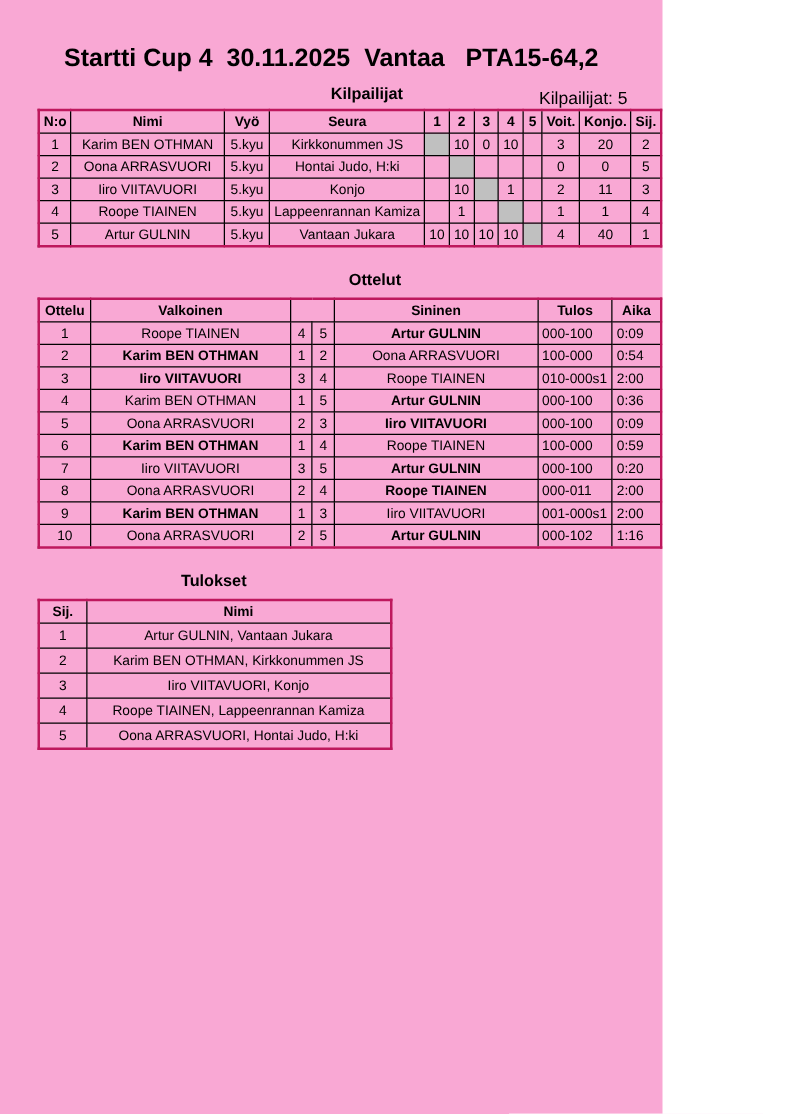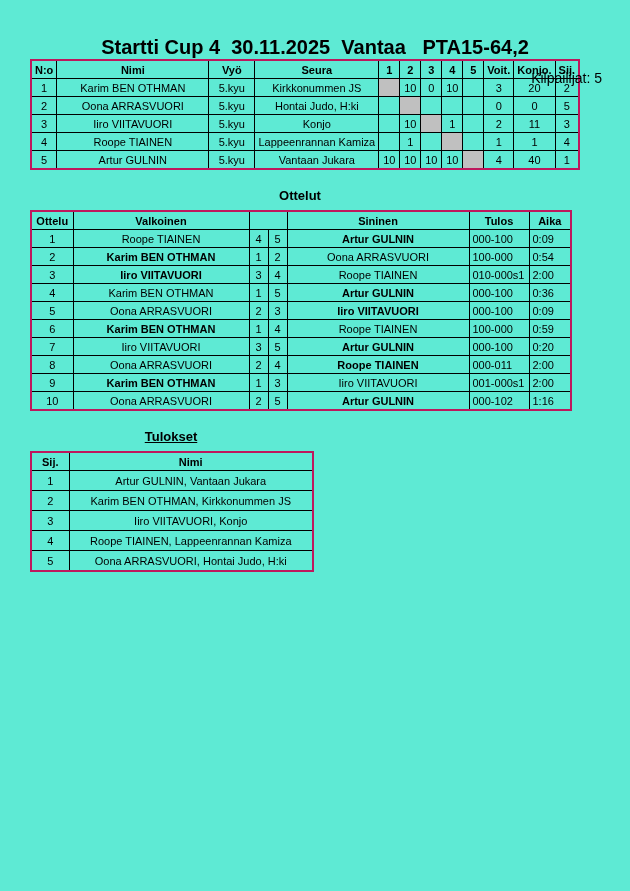--- a/index.html
+++ b/index.html
@@ -1,40 +1,40 @@
 <!DOCTYPE html>
 <html><head>
 <meta charset="utf-8">
 <style>
   html, body { margin: 0; padding: 0; background: #fff; }
   .page {
     position: relative;
-    width: 630px;
+    width: 530px;
     height: 891px;
-    background: #5eead4;
+    background: #f9a8d4;
     color: #000;
     font-family: "Liberation Sans", sans-serif;
     overflow: hidden;
   }
   .title {
     margin: 0;
     padding-top: 36px;
     text-align: center;
     font-size: 20px;
     font-weight: bold;
     white-space: pre-wrap;
   }
   .sec {
     font-weight: bold;
     font-size: 13px;
     text-align: center;
   }
   .sec-kilp { width: 527px; margin: 8px 0 5px 30px; }
   .sec-ott  { width: 540px; margin: 18px 0 7px 30px; }
-  .sec-tul  { width: 282px; margin: 18px 0 7px 30px; text-decoration: underline; }
+  .sec-tul  { width: 282px; margin: 18px 0 7px 30px; }
   .count {
     position: absolute;
     top: 70px;
     right: 28px;
     font-size: 14px;
   }
   table {
     margin-left: 30px;
     border-collapse: collapse;
     table-layout: fixed;
@@ -57,20 +57,21 @@
   .diag { background: #c0c0c0; }
   .winner { font-weight: bold; }
 </style>
 </head>
 <body>
 
 <div class="page">
 
   <h1 class="title">Startti Cup 4  30.11.2025  Vantaa   PTA15-64,2</h1>
 
+  <div class="sec sec-kilp">Kilpailijat</div>
   <div class="count">Kilpailijat: 5</div>
 
   <table class="t-comp">
     <colgroup>
       <col style="width:24px">
         <col style="width:152px">
         <col style="width:46px">
         <col style="width:124px">
       <col style="width:21px">
         <col style="width:21px">

